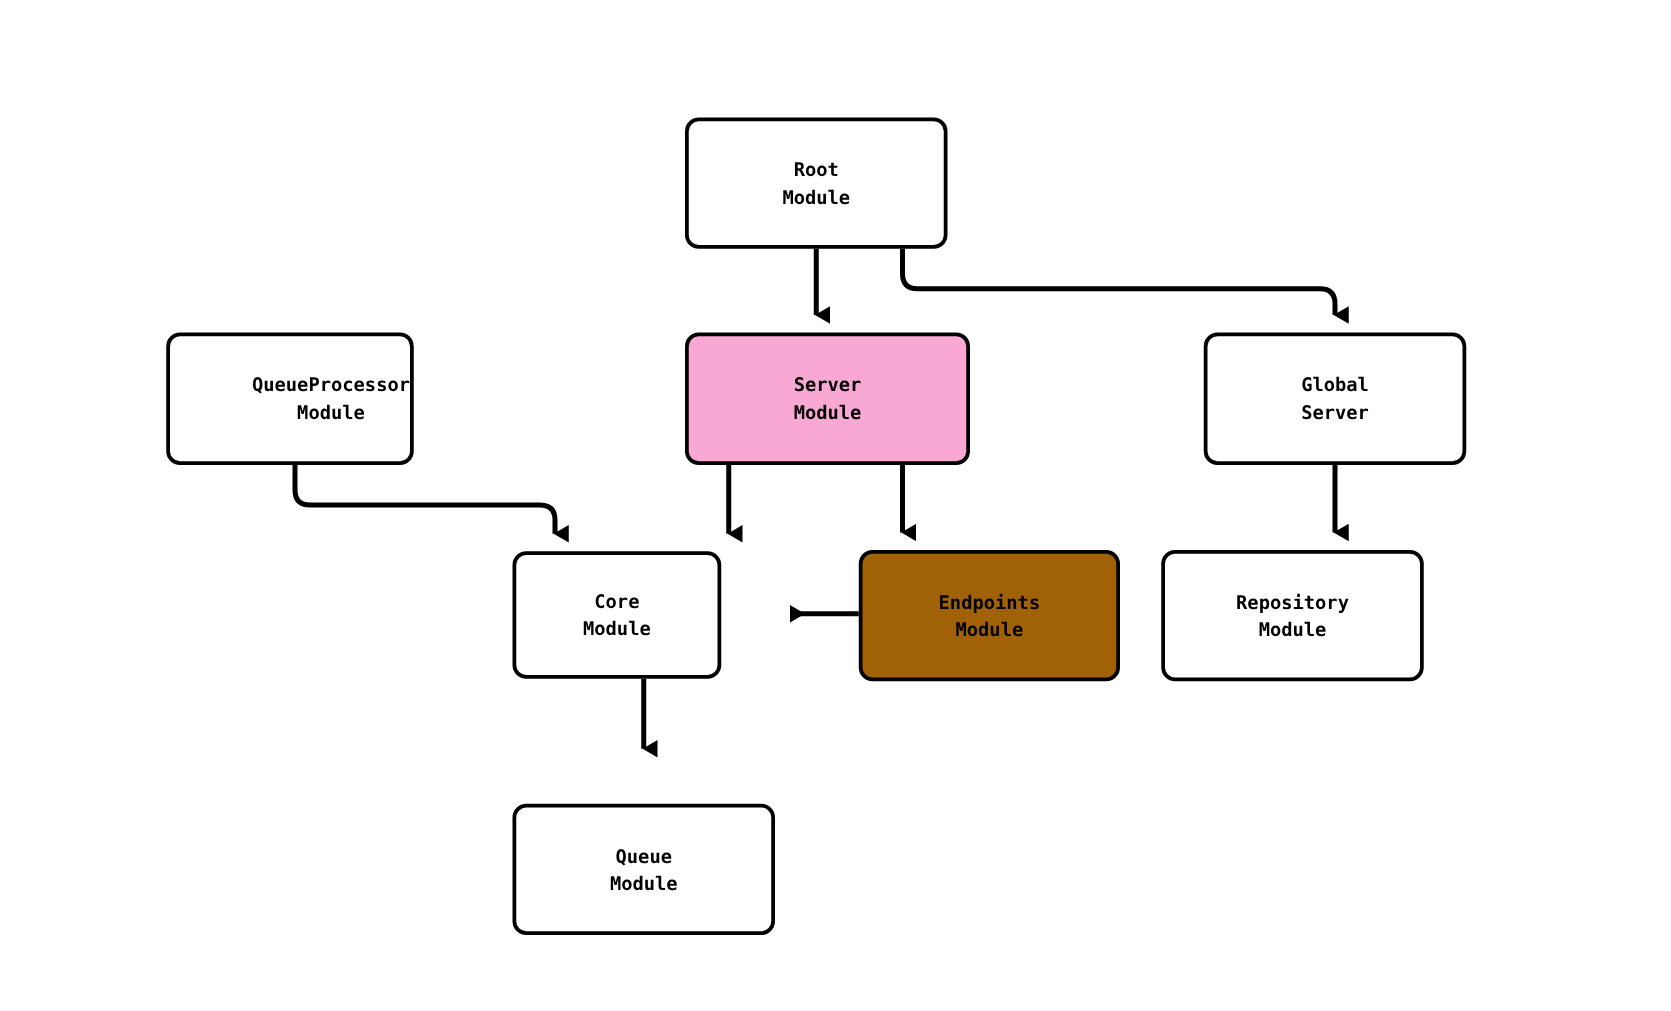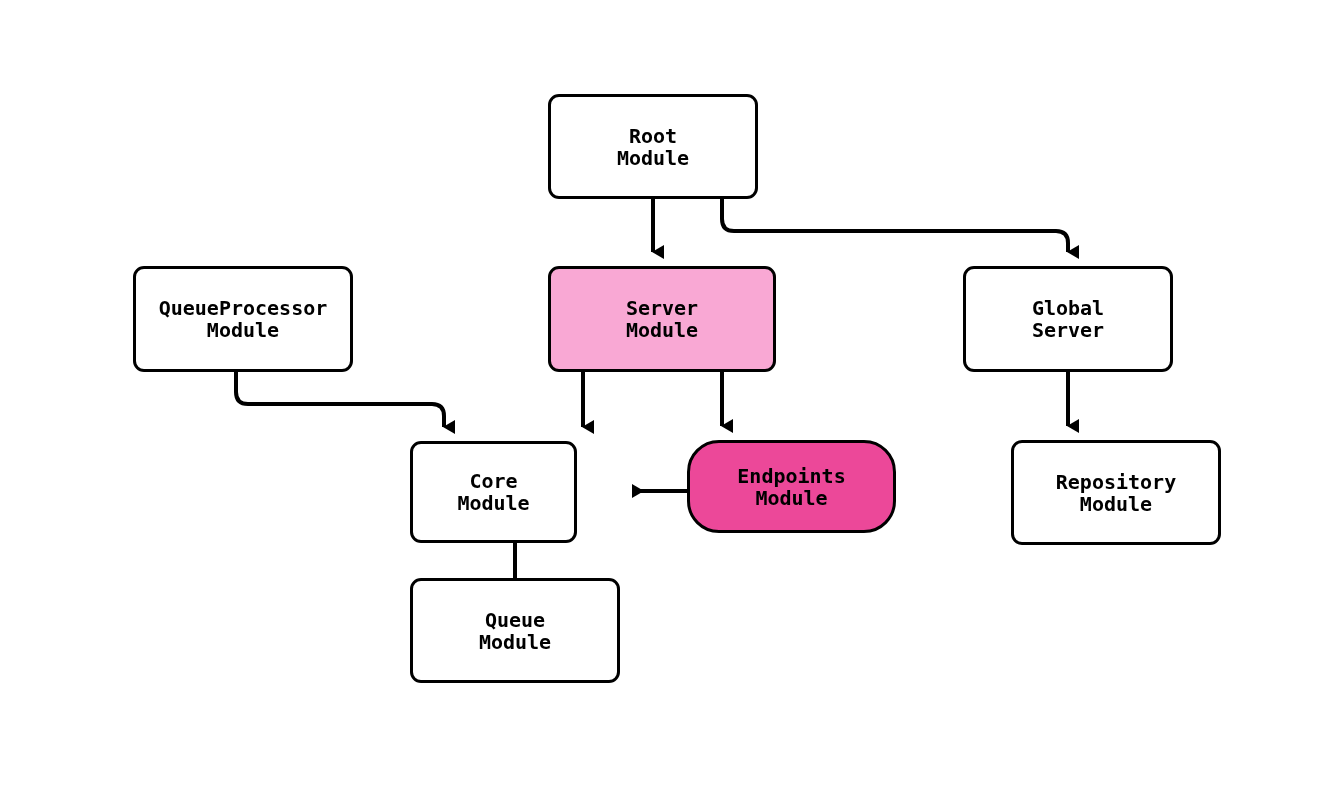--- a/index.html
+++ b/index.html
@@ -33,21 +33,21 @@
     background: #ffffff;
     border: 3px solid #000000;
     border-radius: 11px;
     display: flex;
     align-items: center;
     justify-content: center;
     z-index: 2;
   }
   .node-label {
     font-family: "DejaVu Sans Mono", "Liberation Mono", monospace;
-    font-size: 20px;
+    font-size: 15px;
     line-height: 22px;
     font-weight: 700;
     color: #000000;
     text-align: center;
     white-space: pre;
     letter-spacing: 0px;
     user-select: none;
   }
 </style>
 </head>
@@ -83,48 +83,48 @@
 
       <path d="M 515 543 L 515 599" marker-end="url(#arrowhead-down)"></path>
     </g>
   </svg>
 
   <div class="node" style="left: 548px; top: 94px; width: 210px; height: 105px; background: rgb(255, 255, 255); border-color: rgb(0, 0, 0);">
     <span class="node-label">Root
 Module</span>
   </div>
 
-  <div class="node" style="left: 133px; top: 266px; width: 220px; height: 106px; background: rgb(255, 255, 255); border-color: rgb(0, 0, 0);">
+  <div class="node" style="left: 133px; top: 266px; width: 198px; height: 106px; background: rgb(255, 255, 255); border-color: rgb(0, 0, 0); justify-content: flex-end;">
     <span class="node-label">QueueProcessor
 Module</span>
   </div>
 
   <div class="node" style="left: 548px; top: 266px; width: 228px; height: 106px; background: #f9a8d4; border-color: rgb(0, 0, 0);">
     <span class="node-label">Server
 Module</span>
   </div>
 
   <div class="node" style="left: 963px; top: 266px; width: 210px; height: 106px; background: rgb(255, 255, 255); border-color: rgb(0, 0, 0);">
     <span class="node-label">Global
 Server</span>
   </div>
 
   <div class="node" style="left: 410px; top: 441px; width: 167px; height: 102px; background: rgb(255, 255, 255); border-color: rgb(0, 0, 0);">
     <span class="node-label">Core
 Module</span>
   </div>
 
-  <div class="node" style="left: 687px; top: 440px; width: 209px; height: 93px; background: #ec4899; border-color: rgb(0, 0, 0); border-radius: 32px;">
+  <div class="node" style="left: 687px; top: 440px; width: 209px; height: 105px; background: #a16207; border-color: rgb(0, 0, 0);">
     <span class="node-label">Endpoints
 Module</span>
   </div>
 
-  <div class="node" style="left: 1011px; top: 440px; width: 210px; height: 105px; background: rgb(255, 255, 255); border-color: rgb(0, 0, 0);">
+  <div class="node" style="left: 929px; top: 440px; width: 210px; height: 105px; background: rgb(255, 255, 255); border-color: rgb(0, 0, 0);">
     <span class="node-label">Repository
 Module</span>
   </div>
 
-  <div class="node" style="left: 410px; top: 578px; width: 210px; height: 105px; background: rgb(255, 255, 255); border-color: rgb(0, 0, 0);">
+  <div class="node" style="left: 410px; top: 643px; width: 210px; height: 105px; background: rgb(255, 255, 255); border-color: rgb(0, 0, 0);">
     <span class="node-label">Queue
 Module</span>
   </div>
 
 </div>
 
 </body></html>

